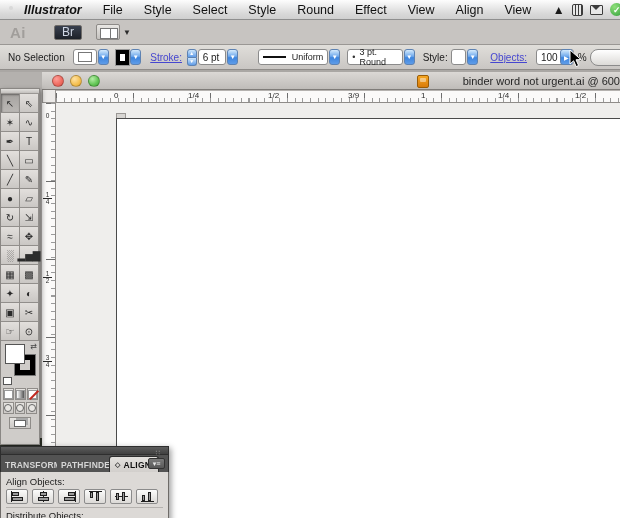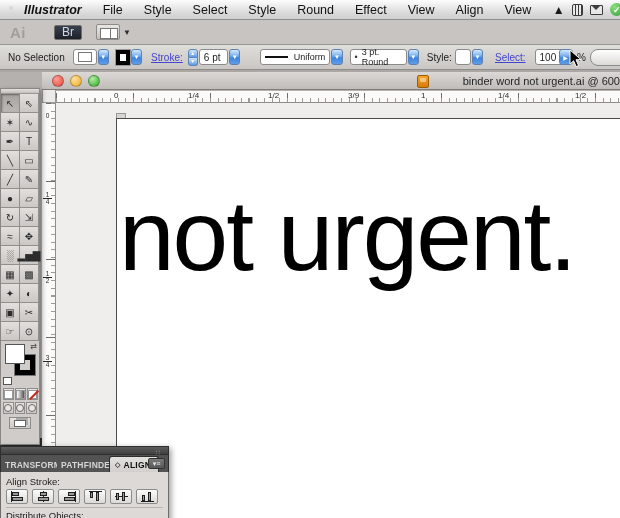--- a/index.html
+++ b/index.html
@@ -219,21 +219,21 @@
     </span>
     <span class="aqua-btn">▼</span>
     <span class="cb-field" style="width:66px; margin-left:7px;">
       <span class="bullet-dot">•</span>
       <span style="font-size:9px;">3 pt. Round</span>
     </span>
     <span class="aqua-btn">▼</span>
     <span class="cb-label" style="margin-left:8px;">Style:</span>
     <span class="cb-field" style="width:17px; margin-left:3px;"></span>
     <span class="aqua-btn">▼</span>
-    <span class="cb-link" style="margin-left:12px;">Select:</span>
+    <span class="cb-link" style="margin-left:12px;">Objects:</span>
     <span class="cb-field" style="width:42px; margin-left:9px; position:relative; padding-right:14px;">
       <span>100</span>
       <span class="aqua-btn" style="position:absolute; right:0; top:-1px; height:16px;">▶</span>
     </span>
     <span class="cb-label" style="margin-left:4px;">%</span>
     <span class="settings-btn" style="margin-left:10px;">✳</span>
     <span class="settings-dd">▼</span>
     <span class="docsetup-btn"></span>
   </div>
   <div class="cb-gap"></div>
@@ -262,21 +262,20 @@
     </div>
     <div class="vruler" id="vruler">
         <span class="rl" style="top: 10px;"><span>0</span></span>
         <span class="rl" style="top: 89px;"><span>1</span><span class="den">4</span></span>
         <span class="rl" style="top: 168px;"><span>1</span><span class="den">2</span></span>
         <span class="rl" style="top: 252px;"><span>3</span><span class="den">4</span></span>
       </div>
     <div class="canvas">
       <div class="art-tab"></div>
       <div class="artboard"></div>
-      <div class="big-text">not urgent.</div>
     </div>
   </div>
 
   <div class="toolbar">
     <div class="tb-grip"></div>
     <div class="tool-grid" id="tool-grid">
         <div class="tool-cell active">↖</div>
         <div class="tool-cell">⇖</div>
         <div class="tool-cell">✶</div>
         <div class="tool-cell">∿</div>
@@ -345,21 +344,21 @@
     <div class="ap-tabs">
       <span class="ap-tab t0">TRANSFORM</span>
       <span class="ap-tab t1">PATHFINDER</span>
       <span class="ap-tab active">
         <span class="diamond">◇</span>
         <span>ALIGN</span>
       </span>
       <span class="ap-menu">▾≡</span>
     </div>
     <div class="ap-body">
-      <div class="ap-label">Align Stroke:</div>
+      <div class="ap-label">Align Objects:</div>
       <div class="ap-row" id="align-row">
           <span class="ap-btn">
             <span class="ico-al ic-align-left">
               <b></b>
               <i class="a"></i>
               <i class="b"></i>
             </span>
           </span>
           <span class="ap-btn">
             <span class="ico-al ic-align-horizontal-center">

